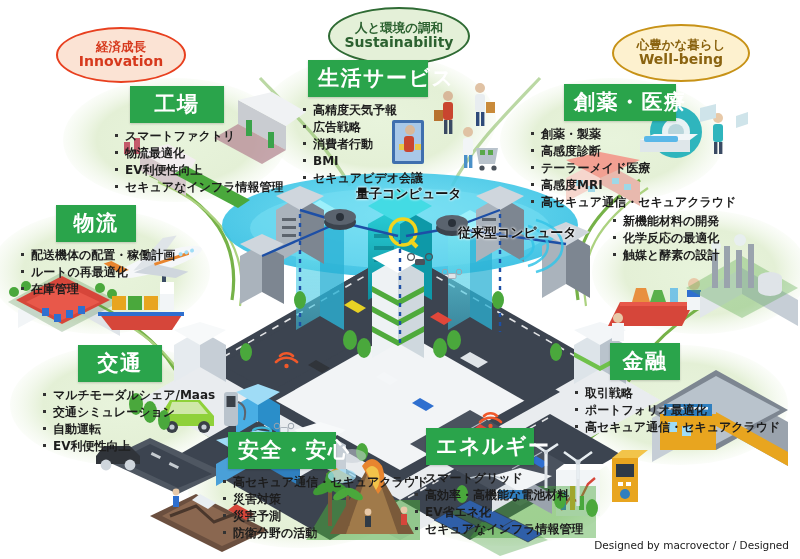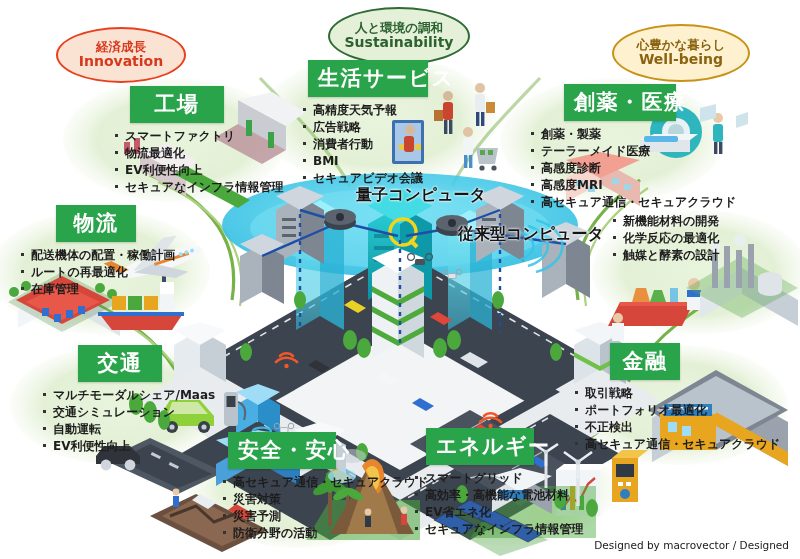--- a/index.html
+++ b/index.html
@@ -87,21 +87,21 @@
   #cat-traffic .cat-title { width: 84px; margin-left: 38px; }
   #cat-finance { left: 572px; top: 343px; }
   #cat-finance .cat-title { width: 70px; margin-left: 38px; }
   #cat-safety { left: 220px; top: 432px; }
   #cat-safety .cat-title { width: 108px; margin-left: 8px; }
   #cat-energy { left: 412px; top: 428px; }
   #cat-energy .cat-title { width: 108px; margin-left: 14px; }
   
   .center-label {
     position: absolute;
-    font-size: 16px; font-weight: bold;
+    font-size: 13px; font-weight: bold;
     color: #141414;
     white-space: nowrap;
     text-shadow: 0 0 3px #ffffff, 0 0 2px #ffffff;
   }
   #label-quantum { left: 356px; top: 185px; }
   #label-classic { left: 458px; top: 224px; }
   
   #credit {
     position: absolute;
     right: 11px; bottom: 8px;
@@ -754,22 +754,22 @@
       <li>消費者行動</li>
       <li>BMI</li>
       <li>セキュアビデオ会議</li>
     </ul>
   </div>
 
   <div class="cat" id="cat-medical">
     <div class="cat-title">創薬・医療</div>
     <ul class="cat-list">
       <li>創薬・製薬</li>
+      <li>高感度診断</li>
       <li>テーラーメイド医療</li>
-      <li>高感度診断</li>
       <li>高感度MRI</li>
       <li>高セキュア通信・セキュアクラウド</li>
     </ul>
   </div>
 
   <div class="cat" id="cat-logistics">
     <div class="cat-title">物流</div>
     <ul class="cat-list">
       <li>配送機体の配置・稼働計画</li>
       <li>ルートの再最適化</li>
@@ -793,21 +793,20 @@
       <li>自動運転</li>
       <li>EV利便性向上</li>
     </ul>
   </div>
 
   <div class="cat" id="cat-finance">
     <div class="cat-title">金融</div>
     <ul class="cat-list">
       <li>取引戦略</li>
       <li>ポートフォリオ最適化</li>
-      <li>不正検出</li>
       <li>高セキュア通信・セキュアクラウド</li>
     </ul>
   </div>
 
   <div class="cat" id="cat-safety">
     <div class="cat-title">安全・安心</div>
     <ul class="cat-list">
       <li>高セキュア通信・セキュアクラウド</li>
       <li>災害対策</li>
       <li>災害予測</li>

